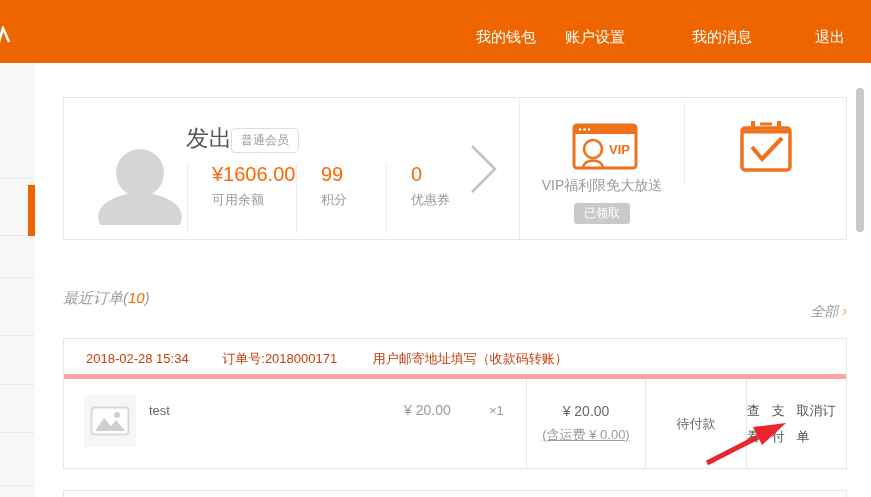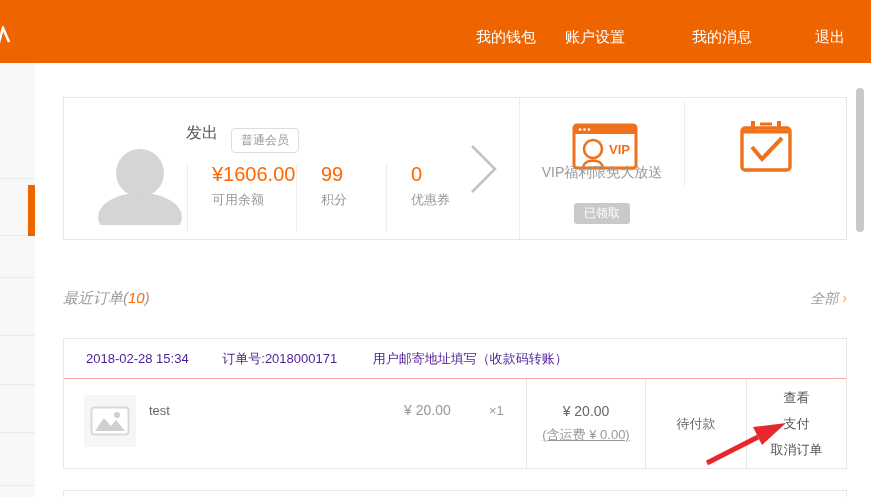--- a/index.html
+++ b/index.html
@@ -35,68 +35,68 @@
   }
 
   
   .user-card {
     position:absolute; left:63px; top:97px; width:784px; height:143px;
     background:#fff; border:1px solid #e7e7e7;
   }
   .avatar { position:absolute; left:34px; top:51px; width:84px; height:76px; overflow:hidden; }
   .avatar-head { position:absolute; left:18px; top:0; width:48px; height:48px; border-radius:50%; background:#d5d5d5; }
   .avatar-shoulders { position:absolute; left:0; top:44px; width:84px; height:48px; border-radius:50%; background:#d5d5d5; }
-  .username { position:absolute; left:122px; top:25px; font-size:16px; color:#555; }
+  .username { position:absolute; left:122px; top:25px; font-size:23px; color:#555; }
   .member-badge {
     position:absolute; left:167px; top:30px; font-size:12px; color:#999;
     border:1px solid #ddd; border-radius:4px; padding:3px 9px; background:#fff;
   }
   .stats { position:absolute; left:123px; top:65px; height:70px; display:flex; }
   .stat { border-left:1px solid #ededed; padding-left:24px; }
   .stat-1 { width:109px; } .stat-2 { width:90px; } .stat-3 { width:100px; }
   .stat-value { font-size:20px; color:#ff6600; line-height:1.15; width:94px; word-break:break-all; }
   .stat-label { font-size:13px; color:#999; margin-top:5px; }
   .big-chevron { position:absolute; left:404px; top:44px; }
   .vdiv1 { position:absolute; left:455px; top:0; width:1px; height:141px; background:#ededed; }
   .vdiv2 { position:absolute; left:620px; top:4px; width:1px; height:84px; background:#ededed; }
   .vip-block { position:absolute; left:456px; top:0; width:164px; height:141px; text-align:center; cursor:pointer; }
   .vip-icon { position:absolute; left:52px; top:25px; }
-  .vip-label { position:absolute; left:0; top:66px; width:164px; font-size:14px; color:#999; }
+  .vip-label { position:absolute; left:0; top:79px; width:164px; font-size:14px; color:#999; }
   .vip-claimed {
     position:absolute; left:54px; top:105px; width:56px; height:21px; line-height:21px;
     background:#c9c9c9; color:#fff; font-size:12px; border-radius:3px; text-align:center;
   }
   .calendar-block { position:absolute; left:621px; top:0; width:162px; height:141px; cursor:pointer; }
   .calendar-icon { position:absolute; left:53px; top:18px; }
 
   
   .section-row { position:absolute; left:63px; top:289px; width:784px; height:20px;font-style:italic; }
   .section-title { position:absolute; left:0; top:0; font-size:15px; color:#999; }
   .section-title .count { color:#ff6600; }
-  .view-all { position:absolute; right:0; top:1px; font-size:14px; color:#999; cursor:pointer; }
+  .view-all { position:absolute; right:0; top:14px; font-size:14px; color:#999; cursor:pointer; }
   .view-all .arrow { color:#f7a057; margin-left:4px; }
 
   
   .order-card {
     position:absolute; left:63px; top:338px; width:784px; height:131px;
     background:#fff; border:1px solid #e7e7e7;
   }
   .order-head {
-    height:40px; line-height:40px; border-bottom:1px solid #fca5a5;
-    font-size:13px; color:#4c1d95; white-space:nowrap;
+    height:40px; line-height:40px; border-bottom:5px solid #fca5a5;
+    font-size:13px; color:#c2410c; white-space:nowrap;
   }
   .order-head .oh-date { margin-left:22px; }
   .order-head .oh-no   { margin-left:30px; }
   .order-head .oh-note { margin-left:32px; }
   .order-body { display:flex; height:89px; }
   .col { position:relative; }
   .col-product { width:462px; }
   .col-total { width:119px; border-left:1px solid #e7e7e7; display:flex; flex-direction:column; align-items:center; justify-content:center; }
   .col-status { width:101px; border-left:1px solid #e7e7e7; display:flex; align-items:center; justify-content:center; }
-  .col-actions { width:100px; border-left:1px solid #e7e7e7; display:flex; flex-direction:column; align-items:center; justify-content:center; }
+  .col-actions { width:100px; border-left:1px solid #e7e7e7; display:flex; align-items:center; justify-content:center; }
   .prod-img {
     position:absolute; left:20px; top:16px; width:52px; height:52px; background:#f6f6f6;
     display:flex; align-items:center; justify-content:center;
   }
   .prod-name { position:absolute; left:85px; top:24px; font-size:13px; color:#666; }
   .prod-price { position:absolute; left:340px; top:23px; font-size:14px; color:#999; }
   .prod-qty { position:absolute; left:425px; top:24px; font-size:13px; color:#999; }
   .total-main { font-size:14px; color:#666; }
   .total-ship { font-size:13px; color:#999; margin-top:7px;text-decoration:underline; }
   .status-text { font-size:13px; color:#666; }

